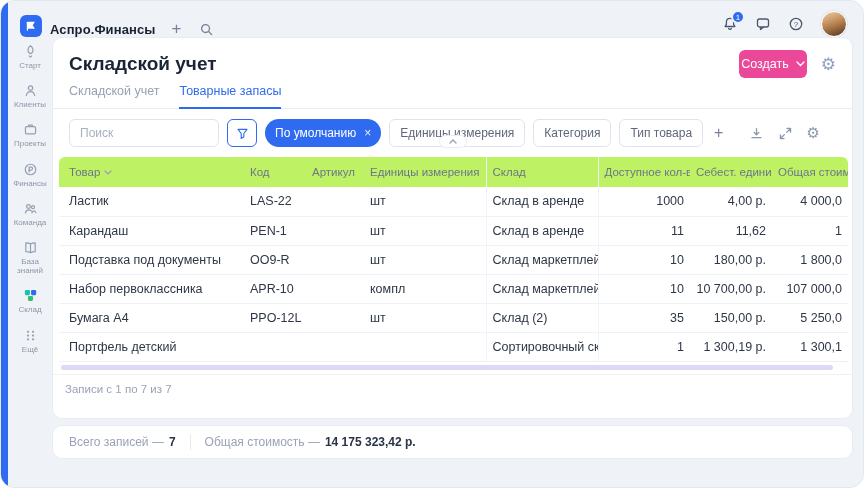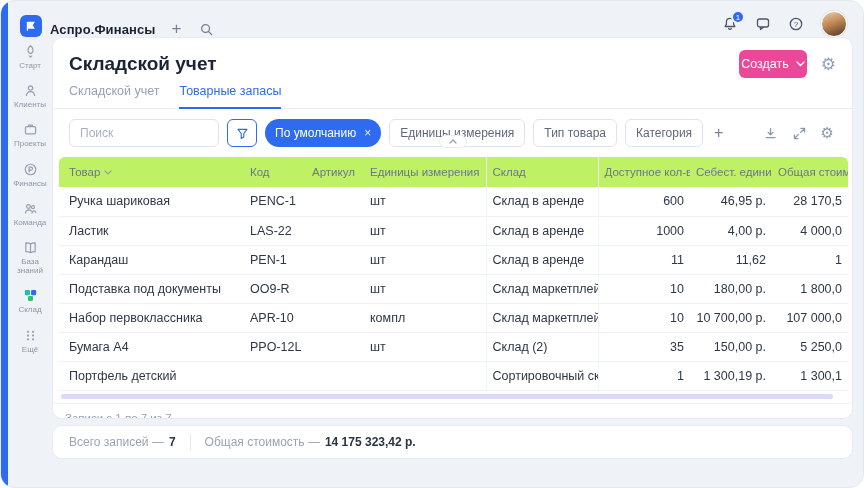--- a/index.html
+++ b/index.html
@@ -53,21 +53,21 @@
   .create-btn{ background:#ec4899; color:#fff; font-size:12.5px; border:none;
     border-radius:6px; height:28px; padding:0 2px; display:flex; align-items:center;
     gap:7px; cursor:pointer; font-family:inherit; }
   .gear-char{ font-family:"DejaVu Sans",sans-serif; color:#8ca0c6; font-size:17px;
     line-height:1; cursor:pointer; }
 
   .tabs{ display:flex; gap:20px; padding:6px 16px 0; border-bottom:1px solid #e9edf2; }
   .tab{ font-size:12.5px; padding-bottom:9px; color:#97a1b4; cursor:pointer; }
   .tab.active{ color:#2e6bf0; border-bottom:2px solid #2e6bf0; margin-bottom:-1px; }
 
-  .toolbar{ display:flex; align-items:center; gap:8px; padding:10px 10px 10px 16px; }
+  .toolbar{ display:flex; align-items:center; gap:8px; padding:10px 24px 10px 16px; }
   .search-box{ width:150px; height:28px; border:1px solid #dfe4ec; border-radius:6px;
     padding:0 10px; font-size:12px; color:#333; background:#fff; font-family:inherit; outline:none;}
   .search-box::placeholder{ color:#a8b0be; }
   .funnel-btn{ width:30px; height:28px; border:1px solid #2e6bf0; border-radius:6px;
     background:#fff; display:flex; align-items:center; justify-content:center; cursor:pointer;}
   .filter-pill{ height:28px; background:#2e6bf0; color:#ffffff; border-radius:14px;
     font-size:12px; display:flex; align-items:center; gap:8px; padding:0 10px; cursor:pointer;}
   .pill-x{ font-size:12px; line-height:1; opacity:.9; }
   .chip{ height:28px; border:1px solid #dfe4ec; border-radius:6px; background:#fff;
     font-size:12px; color:#5e6879; display:flex; align-items:center; padding:0 10px; cursor:pointer;}
@@ -238,22 +238,22 @@
       <span class="funnel-btn">
         <svg width="13" height="13" viewBox="0 0 16 16" fill="none" stroke="#2e6bf0" stroke-width="1.4" stroke-linejoin="round">
           <path d="M2.5 3h11L9.6 8v4.4l-3.2 1.6V8z"></path>
         </svg>
       </span>
       <span class="filter-pill">
         <span>По умолчанию</span>
         <span class="pill-x">×</span>
       </span>
       <span class="chip">Единицы измерения</span>
+      <span class="chip">Категория</span>
       <span class="chip">Тип товара</span>
-      <span class="chip">Категория</span>
       <span class="chip-plus">+</span>
       <span class="toolbar-right">
         <svg width="15" height="15" viewBox="0 0 16 16" fill="none" stroke="#8b97ad" stroke-width="1.4" stroke-linecap="round" stroke-linejoin="round">
           <path d="M8 2.8v6.4M5.4 6.8 8 9.4l2.6-2.6M3.2 12.4h9.6"></path>
         </svg>
         <svg width="15" height="15" viewBox="0 0 16 16" fill="none" stroke="#8b97ad" stroke-width="1.4" stroke-linecap="round" stroke-linejoin="round">
           <path d="M9.6 2.6h3.8v3.8M13.4 2.6 9.2 6.8M6.4 13.4H2.6V9.6M2.6 13.4l4.2-4.2"></path>
         </svg>
         <span class="gear-char">⚙</span>
       </span>
@@ -291,30 +291,20 @@
             <th>Артикул</th>
             <th>Единицы измерения</th>
             <th class="col-warehouse">Склад</th>
             <th class="num">Доступное кол-во</th>
             <th class="num">Себест. единицы</th>
             <th class="num">Общая стоим</th>
           </tr>
         </thead>
         <tbody>
           <tr>
-            <td>Ручка шариковая</td>
-            <td>PENC-1</td>
-            <td></td>
-            <td>шт</td>
-            <td class="col-warehouse">Склад в аренде</td>
-            <td class="num">600</td>
-            <td class="num">46,95 р.</td>
-            <td class="num">28 170,5</td>
-          </tr>
-          <tr>
             <td>Ластик</td>
             <td>LAS-22</td>
             <td></td>
             <td>шт</td>
             <td class="col-warehouse">Склад в аренде</td>
             <td class="num">1000</td>
             <td class="num">4,00 р.</td>
             <td class="num">4 000,0</td>
           </tr>
           <tr>

